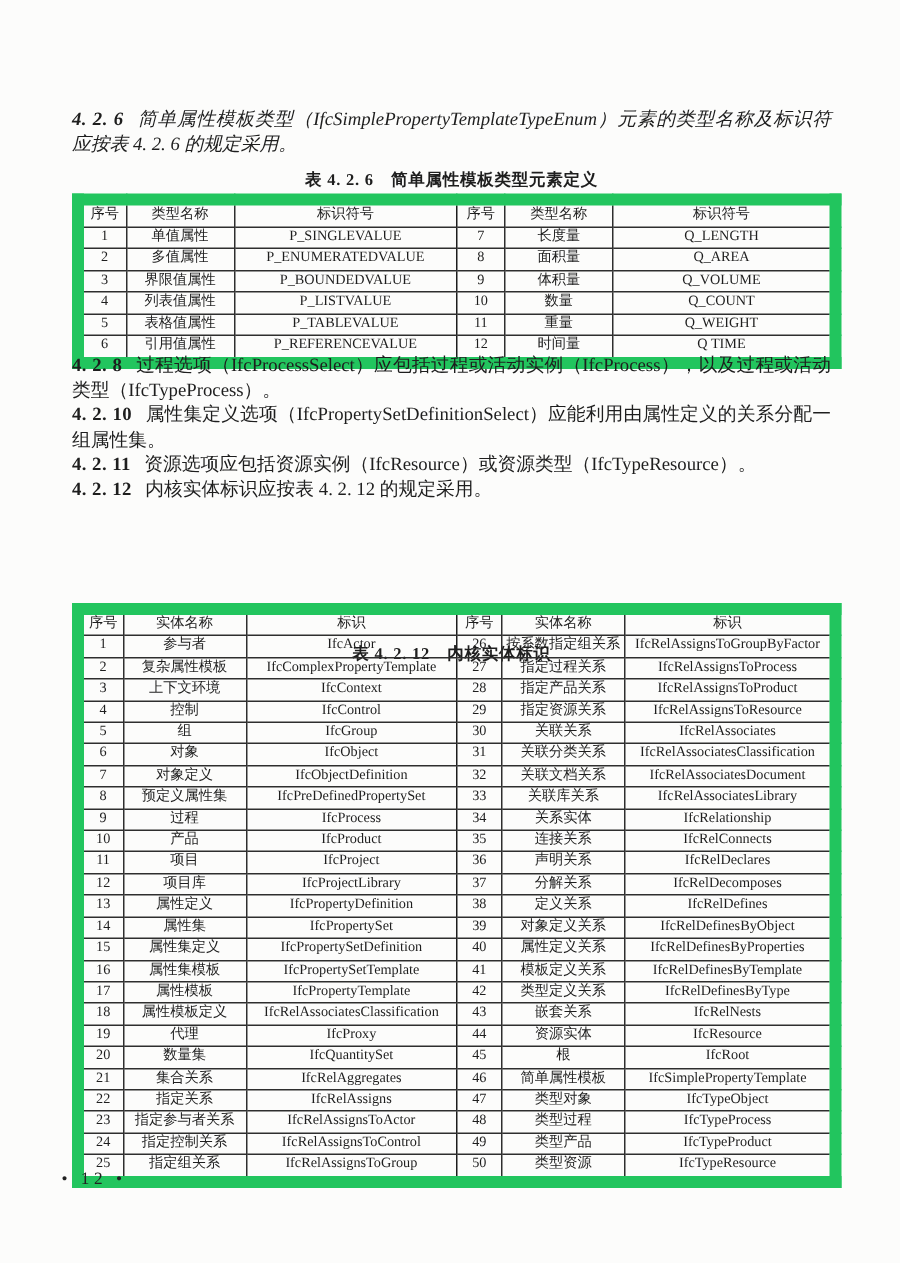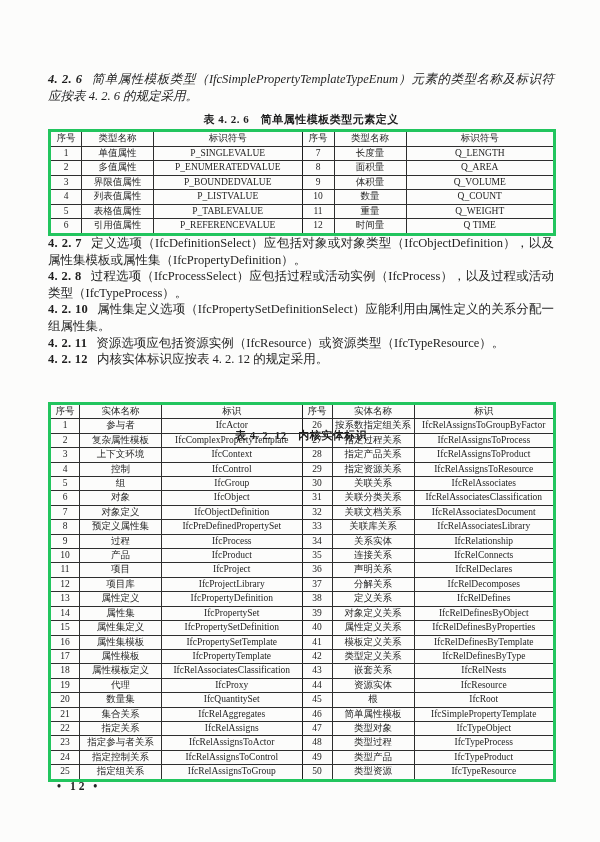--- a/index.html
+++ b/index.html
@@ -35,21 +35,21 @@
     text-align: center;
     letter-spacing: 0.5px;
   }
 
   
   .tbl {
     border-collapse: collapse;
     table-layout: fixed;
     width: 505px;
     font-size: 9.5px;
-    border: 3px solid #22c55e;
+    border: 8px solid #22c55e;
   }
   .tbl th, .tbl td {
     border: 0.8px solid #2e2e2e;
     text-align: center;
     vertical-align: middle;
     padding: 0 2px;
     overflow: hidden;
     white-space: nowrap;
     font-weight: 400;
   }
@@ -69,25 +69,24 @@
 
   
   #para1  { left: 48px; top: 71px;  width: 506px; font-style: italic; }
   #title1 { left: 48px; top: 112px; width: 506px; }
   #table1 { left: 48px; top: 129px; }
   #paras  { left: 48px; top: 235px; width: 506px; }
   #title2 { left: 48px; top: 404px; width: 506px; margin-top: 24px; }
   #table2 { left: 48px; top: 402px; }
 
   #footer {
-    left: 57px; top: 780px;
+    left: 41px; top: 780px;
     font-size: 11.5px;
     letter-spacing: 3px;
     color: #222;
-    font-weight: bold;
   }
 </style>
 </head>
 <body>
 
 <p id="para1" class="para abs"><b class="pnum">4. 2. 6</b><span>简单属性模板类型（IfcSimplePropertyTemplateTypeEnum）元素的类型名称及标识符应按表 4. 2. 6 的规定采用。</span></p>
 
 <div id="title1" class="tbl-title abs">表 4. 2. 6　简单属性模板类型元素定义</div>
 
 <table id="table1" class="tbl t1 abs">
@@ -155,21 +154,20 @@
         <td>引用值属性</td>
         <td>P_REFERENCEVALUE</td>
         <td>12</td>
         <td>时间量</td>
         <td>Q TIME</td>
       </tr>
     </tbody>
 </table>
 
 <div id="paras" class="abs">
-  <p class="para"><b class="pnum">4. 2. 7</b><span>定义选项（IfcDefinitionSelect）应包括对象或对象类型（IfcObjectDefinition），以及属性集模板或属性集（IfcPropertyDefinition）。</span></p>
   <p class="para"><b class="pnum">4. 2. 8</b><span>过程选项（IfcProcessSelect）应包括过程或活动实例（IfcProcess），以及过程或活动类型（IfcTypeProcess）。</span></p>
   <p class="para"><b class="pnum">4. 2. 10</b><span>属性集定义选项（IfcPropertySetDefinitionSelect）应能利用由属性定义的关系分配一组属性集。</span></p>
   <p class="para"><b class="pnum">4. 2. 11</b><span>资源选项应包括资源实例（IfcResource）或资源类型（IfcTypeResource）。</span></p>
   <p class="para"><b class="pnum">4. 2. 12</b><span>内核实体标识应按表 4. 2. 12 的规定采用。</span></p>
 </div>
 
 <div id="title2" class="tbl-title abs">表 4. 2. 12　内核实体标识</div>
 
 <table id="table2" class="tbl t2 abs">
   <colgroup>

